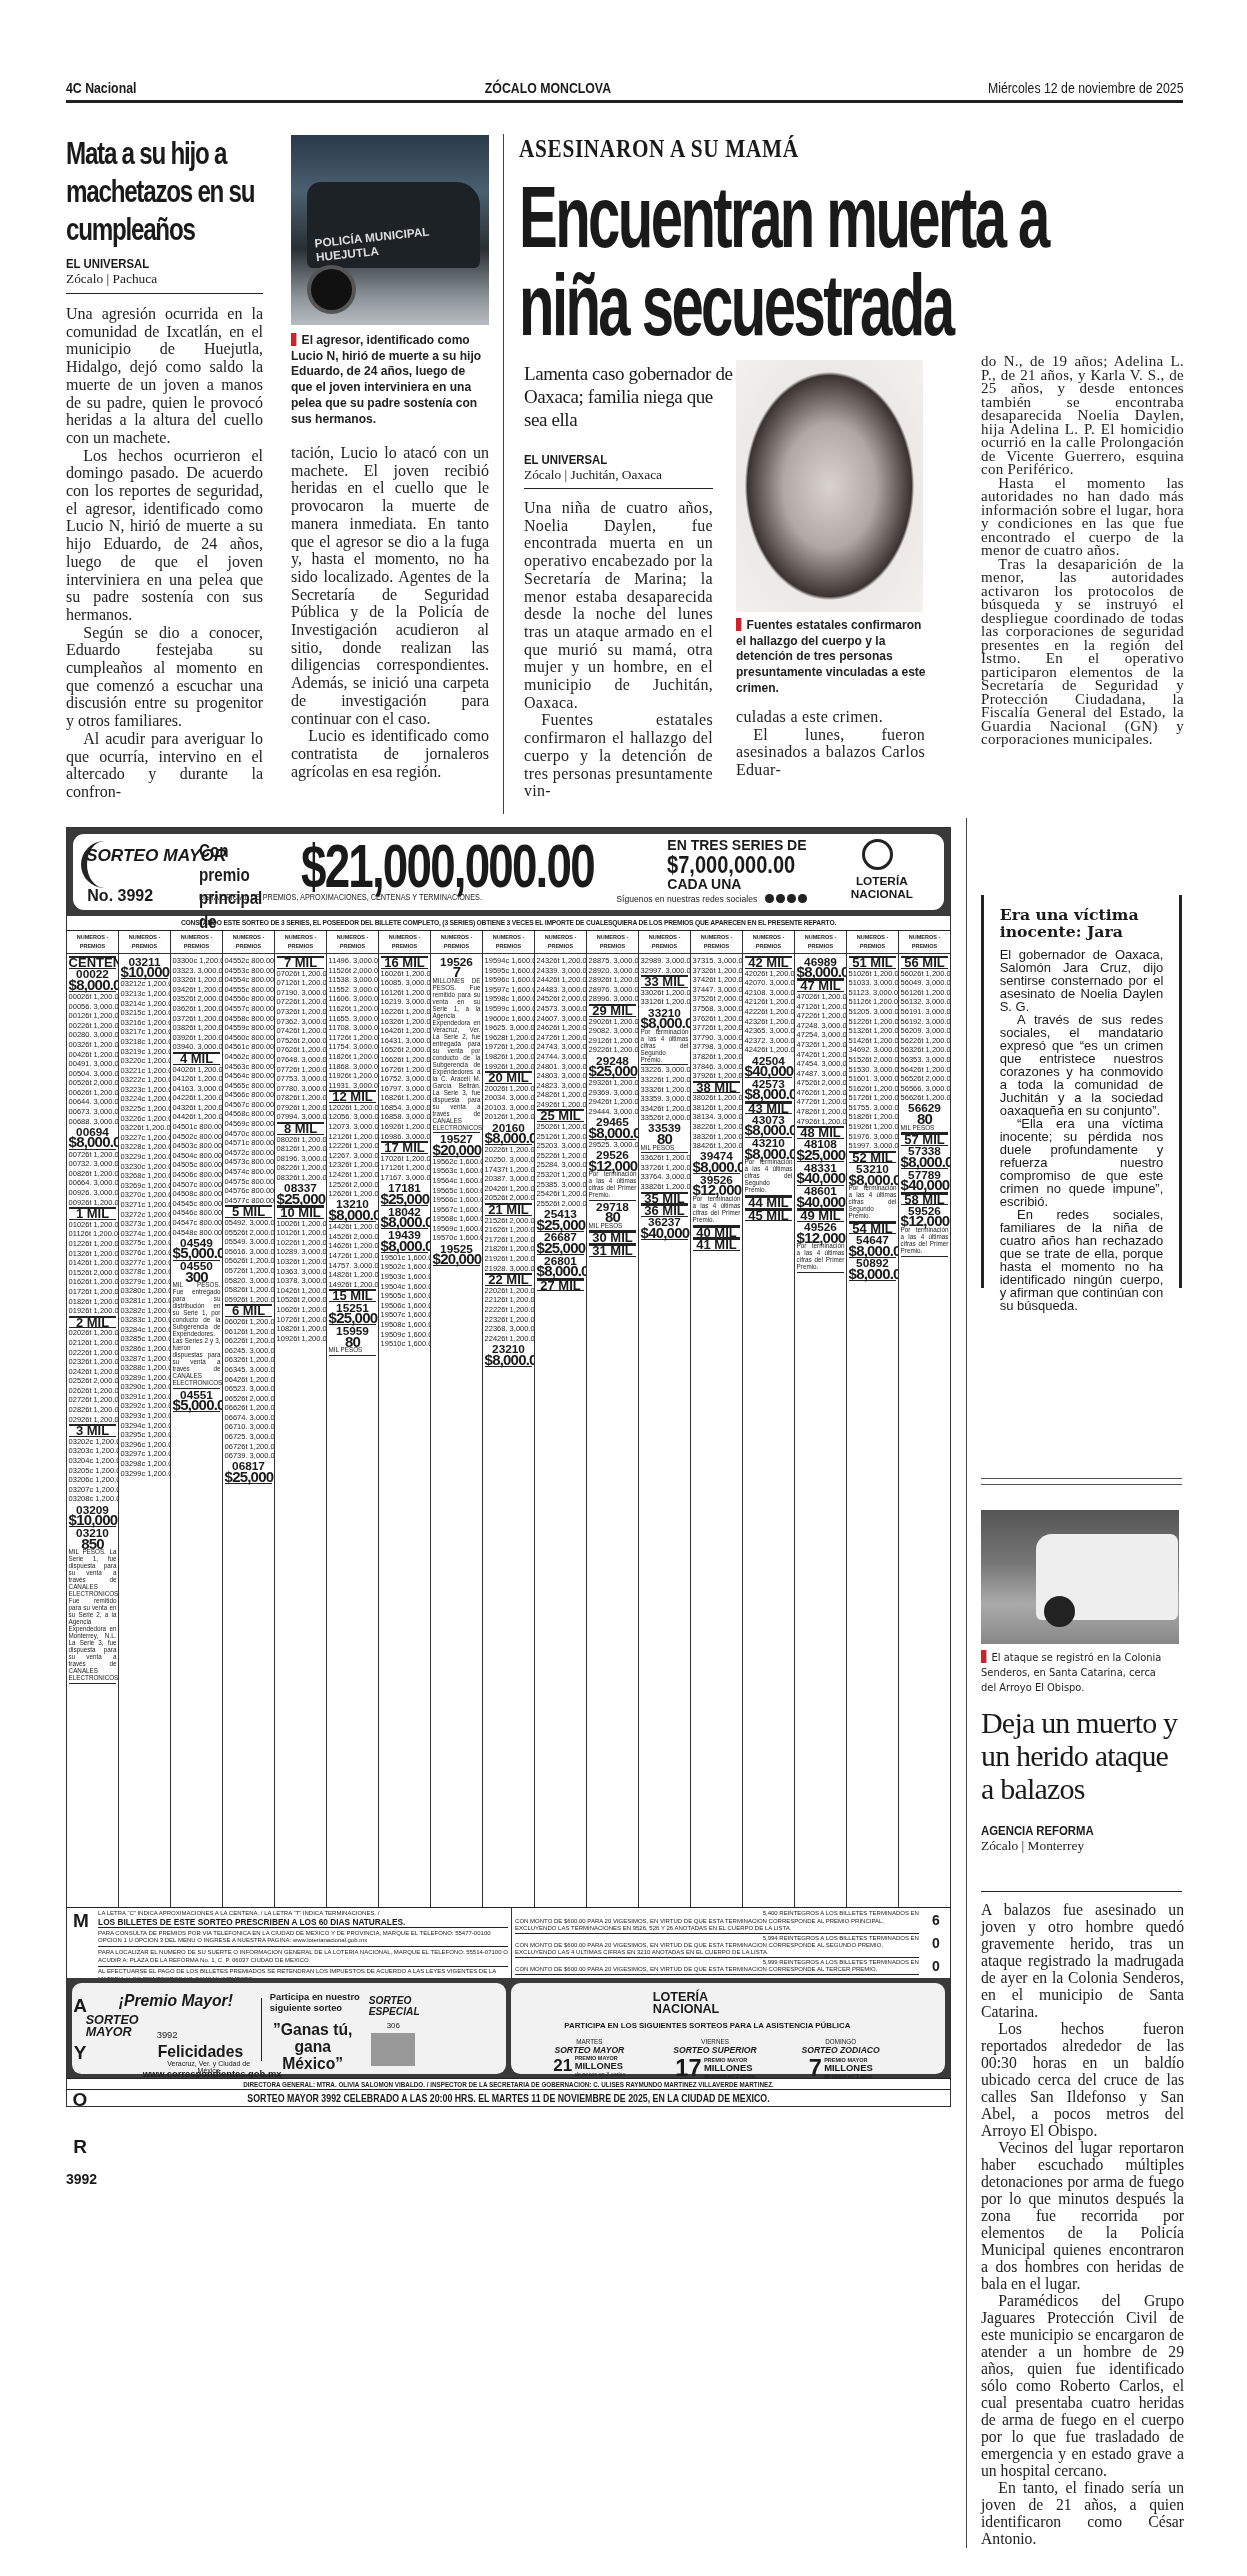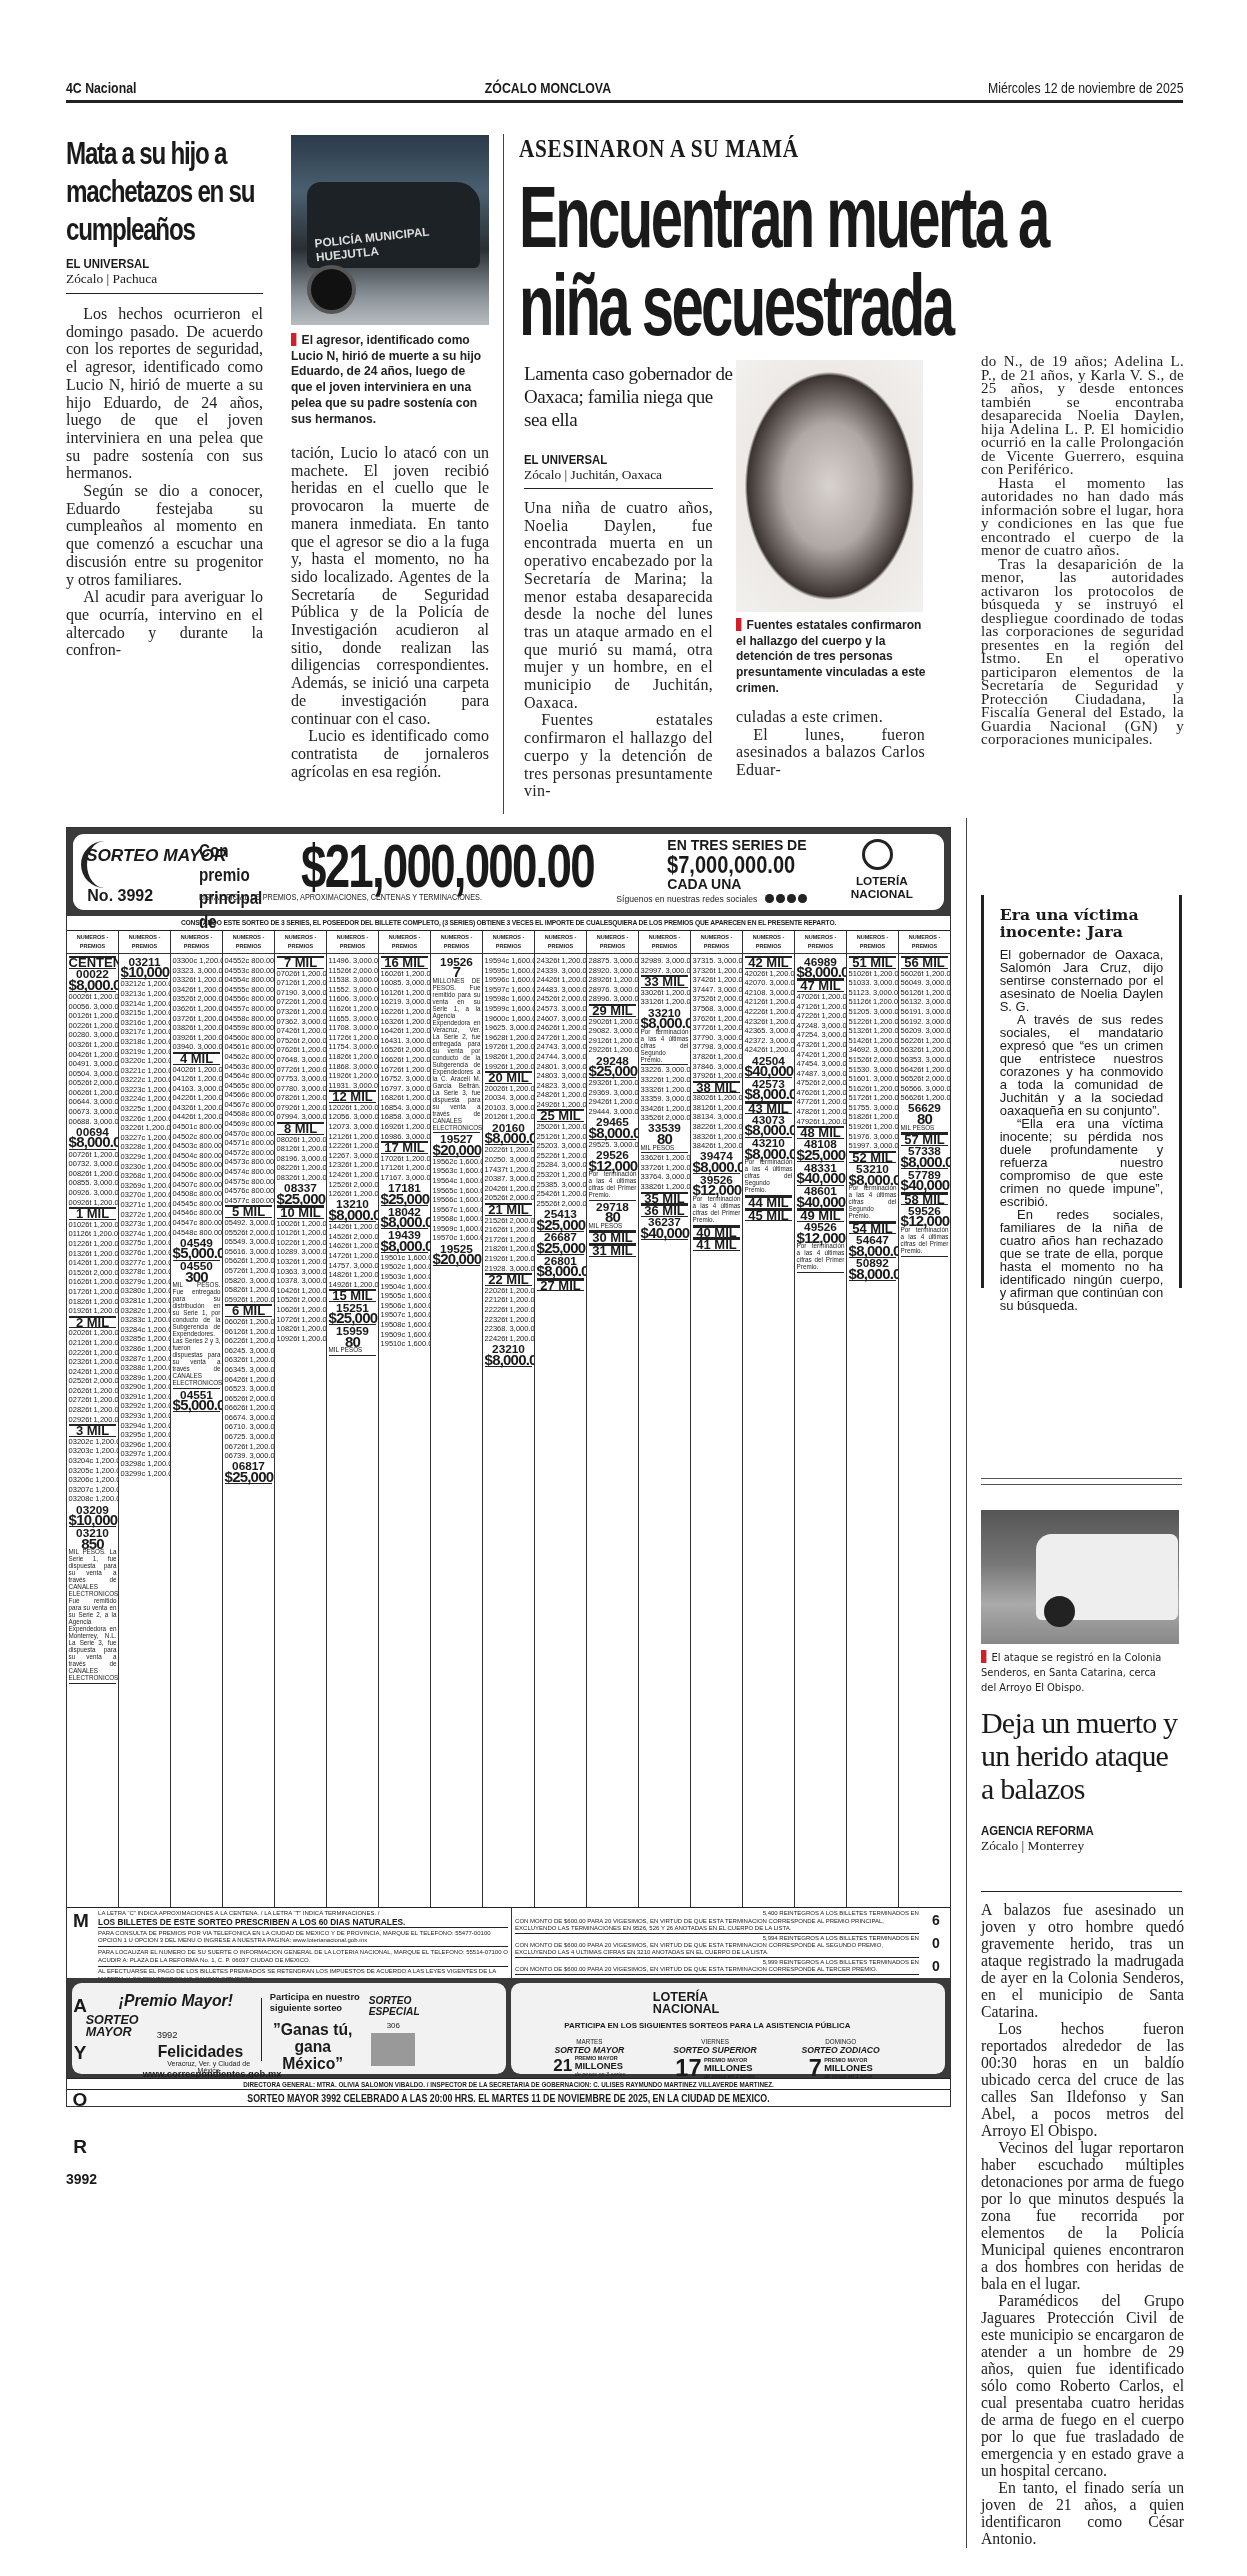--- a/index.html
+++ b/index.html
@@ -56,20 +56,21 @@
   <span class="date">Miércoles 12 de noviembre de 2025</span>
 </div>
 
 <h2 class="abs hl-left">Mata a su hijo a machetazos en su cumpleaños</h2>
 <div class="abs byline" style="left:66px;top:256px;width:197px">
   <b>EL UNIVERSAL</b>
   <span>Zócalo | Pachuca</span>
 </div>
 <div class="abs rule" style="left:66px;top:293px;width:197px"></div>
 <div class="abs body-text" style="left:66px;top:305px;width:197px">
+  <p class="first">Una agresión ocurrida en la comunidad de Ixcatlán, en el municipio de Huejutla, Hidalgo, dejó como saldo la muerte de un joven a manos de su padre, quien le provocó heridas a la altura del cuello con un machete.</p>
   <p>Los hechos ocurrieron el domingo pasado. De acuerdo con los reportes de seguridad, el agresor, identificado como Lucio N, hirió de muerte a su hijo Eduardo, de 24 años, luego de que el joven interviniera en una pelea que su padre sostenía con sus hermanos.</p>
   <p>Según se dio a conocer, Eduardo festejaba su cumpleaños al momento en que comenzó a escuchar una discusión entre su progenitor y otros familiares.</p>
   <p>Al acudir para averiguar lo que ocurría, intervino en el altercado y durante la confron-</p>
 </div>
 <div class="abs photo" style="left:291px;top:135px;width:198px;height:190px;background:linear-gradient(180deg,#2a3a4a 0%,#4a6070 30%,#2a2f33 60%,#8a9298 85%,#b8bcc0 100%)">
   <div style="position:absolute;left:15.7px;top:47px;width:173px;height:86px;background:#1d2226;border-radius:14px 23.6px 6.3px 6.3px"></div>
   <div style="position:absolute;left:23.6px;top:94px;width:142px;color:#ddd;font:bold 11.8px 'Liberation Sans',sans-serif;transform:rotate(-6deg)">POLICÍA MUNICIPAL HUEJUTLA</div>
   <div style="position:absolute;left:15.7px;top:130px;width:49px;height:49px;border-radius:50%;background:#111;border:4.7px solid #555"></div>
 </div>
 <div class="abs caption" style="left:291px;top:332px;width:220px">El agresor, identificado como Lucio N, hirió de muerte a su hijo Eduardo, de 24 años, luego de que el joven interviniera en una pelea que su padre sostenía con sus hermanos.</div>
@@ -237,21 +238,21 @@
         </div>
         <div class="lrow">
           <span>00732</span>
           <span>. 3,000.00</span>
         </div>
         <div class="lrow">
           <span>00826</span>
           <span>t 1,200.00</span>
         </div>
         <div class="lrow">
-          <span>00855</span>
+          <span>00664</span>
           <span>. 3,000.00</span>
         </div>
         <div class="lrow">
           <span>00926</span>
           <span>. 3,000.00</span>
         </div>
         <div class="lrow">
           <span>00926</span>
           <span>t 1,200.00</span>
         </div>

